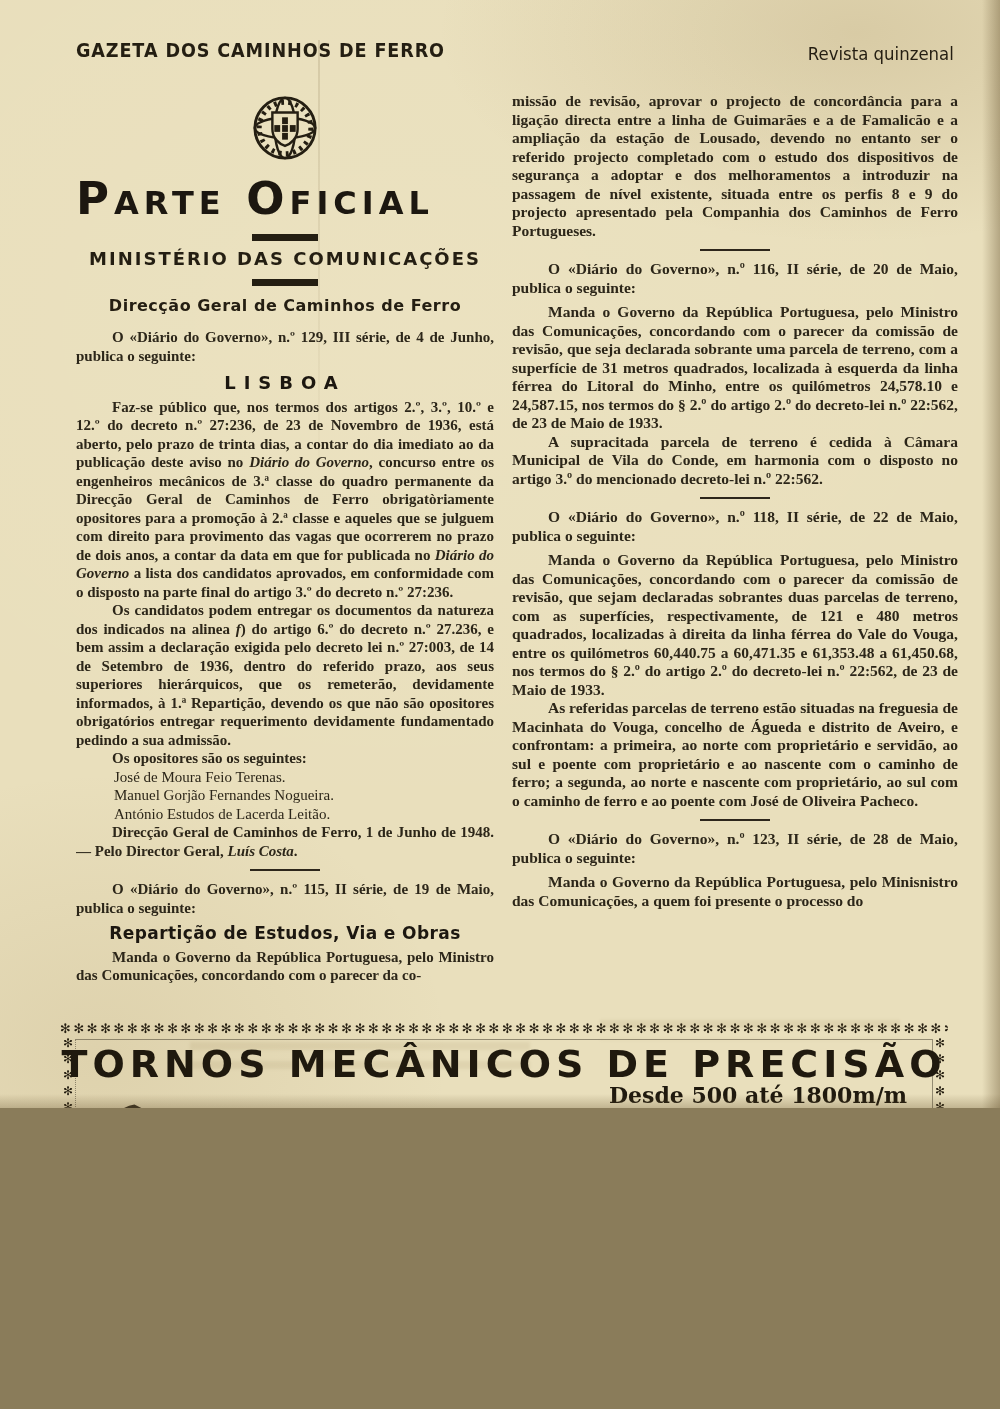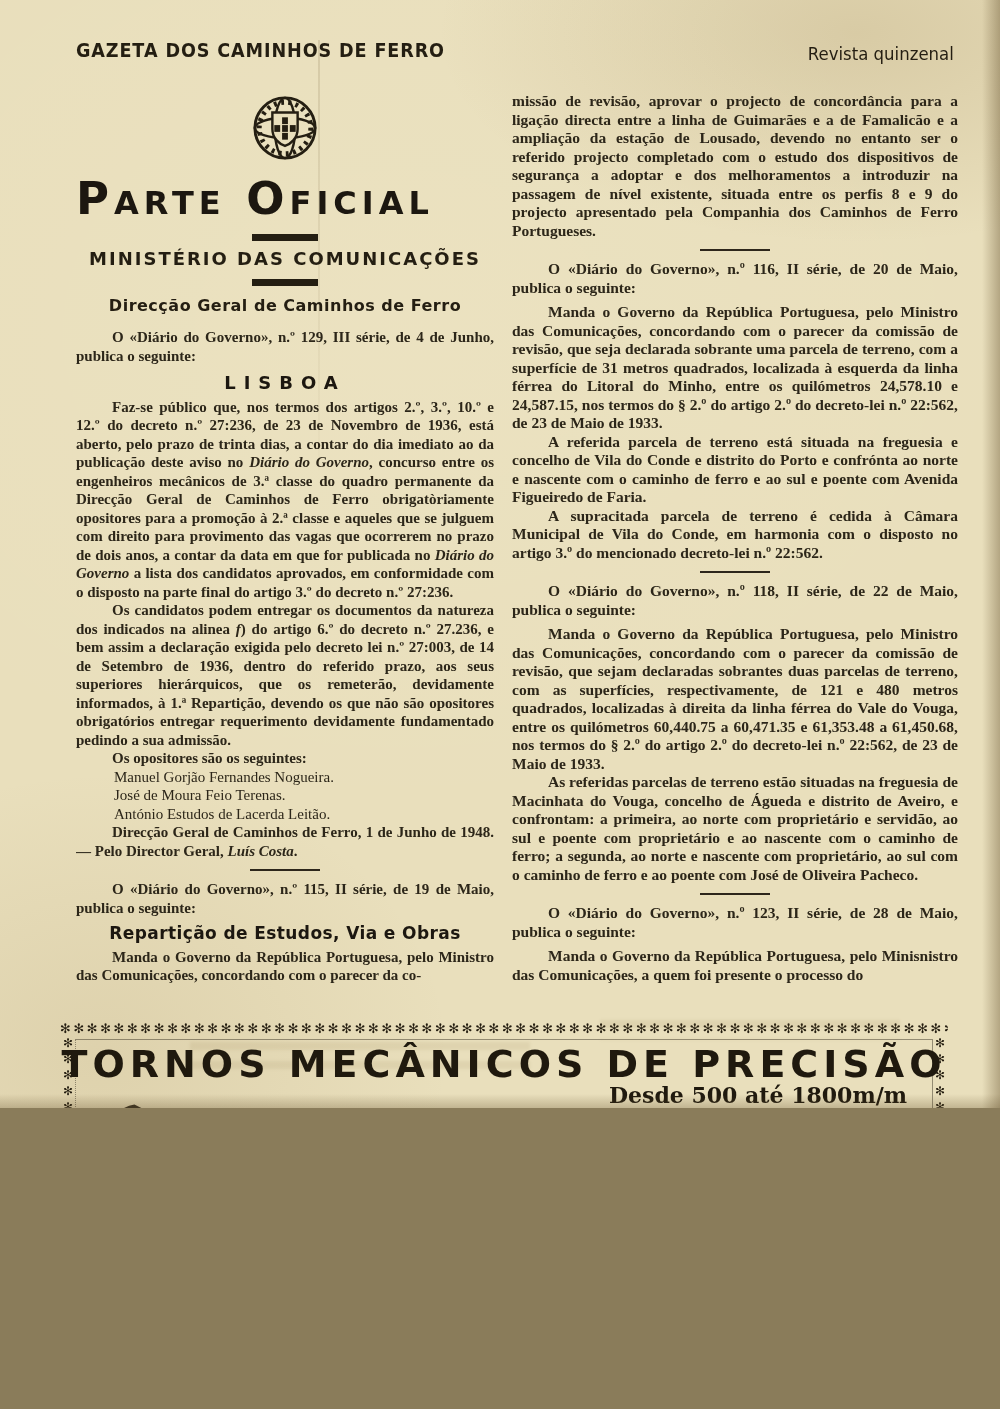--- a/index.html
+++ b/index.html
@@ -127,37 +127,36 @@
     <div class="ministry">MINISTÉRIO DAS COMUNICAÇÕES</div>
     <div class="bar"></div>
     <div class="directorate">Direcção Geral de Caminhos de Ferro</div>
 
     <p class="ind first-intro">O «Diário do Governo», n.º 129, III série, de 4 de Junho, publica o seguinte:</p>
     <div class="aviso">LISBOA</div>
     <p class="ind"><span>Faz-se público que, nos termos dos artigos 2.º, 3.º, 10.º e 12.º do decreto n.º 27:236, de 23 de Novembro de 1936, está aberto, pelo prazo de trinta dias, a contar do dia imediato ao da publicação deste aviso no </span><em>Diário do Governo</em><span>, concurso entre os engenheiros mecânicos de 3.ª classe do quadro permanente da Direcção Geral de Caminhos de Ferro obrigatòriamente opositores para a promoção à 2.ª classe e aqueles que se julguem com direito para provimento das vagas que ocorrerem no prazo de dois anos, a contar da data em que for publicada no </span><em>Diário do Governo</em><span> a lista dos candidatos aprovados, em conformidade com o disposto na parte final do artigo 3.º do decreto n.º 27:236.</span></p>
     <p class="ind"><span>Os candidatos podem entregar os documentos da natureza dos indicados na alinea </span><em>f</em><span>) do artigo 6.º do decreto n.º 27.236, e bem assim a declaração exigida pelo decreto lei n.º 27:003, de 14 de Setembro de 1936, dentro do referido prazo, aos seus superiores hierárquicos, que os remeterão, devidamente informados, à 1.ª Repartição, devendo os que não são opositores obrigatórios entregar requerimento devidamente fundamentado pedindo a sua admissão.</span></p>
     <p class="ind">Os opositores são os seguintes:</p>
     <div class="cand-list">
+        <div>José de Moura Feio Terenas.</div>
         <div>Manuel Gorjão Fernandes Nogueira.</div>
-        <div>José de Moura Feio Terenas.</div>
         <div>António Estudos de Lacerda Leitão.</div>
       </div>
     <p class="ind"><span>Direcção Geral de Caminhos de Ferro, 1 de Junho de 1948. — Pelo Director Geral, </span><em>Luís Costa</em><span>.</span></p>
     <div class="section-rule"></div>
     <p class="ind">O «Diário do Governo», n.º 115, II série, de 19 de Maio, publica o seguinte:</p>
     <div class="dept-heading">Repartição de Estudos, Via e Obras</div>
     <p class="ind">Manda o Governo da República Portuguesa, pelo Ministro das Comunicações, concordando com o parecer da co-</p>
   </div>
 
   <div class="col col-right">
     <p>missão de revisão, aprovar o projecto de concordância para a ligação directa entre a linha de Guimarães e a de Famalicão e a ampliação da estação de Lousado, devendo no entanto ser o referido projecto completado com o estudo dos dispositivos de segurança a adoptar e dos melhoramentos a introduzir na passagem de nível existente, situada entre os perfis 8 e 9 do projecto apresentado pela Companhia dos Caminhos de Ferro Portugueses.</p>
     <div class="section-rule"></div>
     <p class="ind">O «Diário do Governo», n.º 116, II série, de 20 de Maio, publica o seguinte:</p>
     <p class="ind gap">Manda o Governo da República Portuguesa, pelo Ministro das Comunicações, concordando com o parecer da comissão de revisão, que seja declarada sobrante uma parcela de terreno, com a superfície de 31 metros quadrados, localizada à esquerda da linha férrea do Litoral do Minho, entre os quilómetros 24,578.10 e 24,587.15, nos termos do § 2.º do artigo 2.º do decreto-lei n.º 22:562, de 23 de Maio de 1933.</p>
-    <p class="ind">A referida parcela de terreno está situada na freguesia e concelho de Vila do Conde e distrito do Porto e confrónta ao norte e nascente com o caminho de ferro e ao sul e poente com Avenida Figueiredo de Faria.</p>
     <p class="ind">A supracitada parcela de terreno é cedida à Câmara Municipal de Vila do Conde, em harmonia com o disposto no artigo 3.º do mencionado decreto-lei n.º 22:562.</p>
     <div class="section-rule"></div>
     <p class="ind">O «Diário do Governo», n.º 118, II série, de 22 de Maio, publica o seguinte:</p>
     <p class="ind gap">Manda o Governo da República Portuguesa, pelo Ministro das Comunicações, concordando com o parecer da comissão de revisão, que sejam declaradas sobrantes duas parcelas de terreno, com as superfícies, respectivamente, de 121 e 480 metros quadrados, localizadas à direita da linha férrea do Vale do Vouga, entre os quilómetros 60,440.75 a 60,471.35 e 61,353.48 a 61,450.68, nos termos do § 2.º do artigo 2.º do decreto-lei n.º 22:562, de 23 de Maio de 1933.</p>
     <p class="ind">As referidas parcelas de terreno estão situadas na freguesia de Macinhata do Vouga, concelho de Águeda e distrito de Aveiro, e confrontam: a primeira, ao norte com proprietário e servidão, ao sul e poente com proprietário e ao nascente com o caminho de ferro; a segunda, ao norte e nascente com proprietário, ao sul com o caminho de ferro e ao poente com José de Oliveira Pacheco.</p>
     <div class="section-rule"></div>
     <p class="ind">O «Diário do Governo», n.º 123, II série, de 28 de Maio, publica o seguinte:</p>
     <p class="ind gap">Manda o Governo da República Portuguesa, pelo Minis­nistro das Comunicações, a quem foi presente o processo do</p>
   </div>
 

